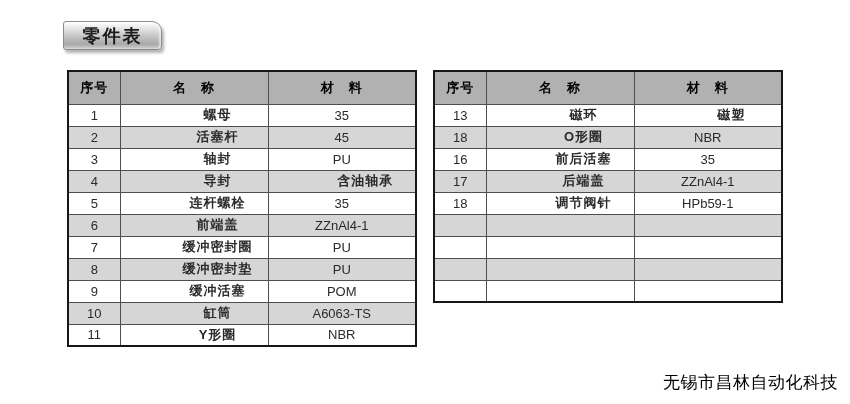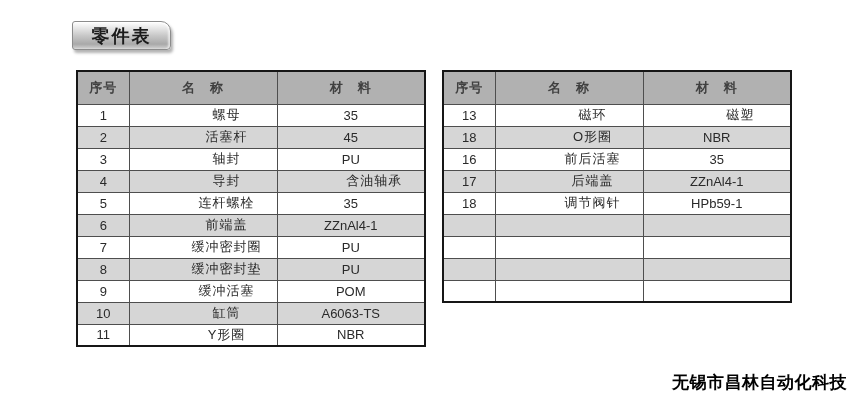--- a/index.html
+++ b/index.html
@@ -3,21 +3,20 @@
 <meta charset="utf-8">
 <style>
   * { margin:0; padding:0; box-sizing:border-box; }
   html,body { background:#ffffff; }
   .canvas {
     position:relative;
     width:842px; height:404px;
     background:#ffffff;
     font-family:"Liberation Sans","DejaVu Sans",sans-serif;
     overflow:hidden;
-    margin-left:9px;
   }
 
   
   .badge {
     position:absolute; left:63px; top:21px;
     width:99px; height:29px;
     background:linear-gradient(180deg,#ffffff 0%,#ececec 18%,#c6c6c6 52%,#a9a9a9 82%,#d2d2d2 100%);
     border:1px solid #8c8c8c;
     border-radius:3px 10px 4px 3px;
     box-shadow:2px 3px 3px rgba(0,0,0,0.30), inset 0 1px 0 #ffffff, inset -2px 0 2px rgba(255,255,255,0.6);
@@ -37,36 +36,36 @@
   }
   table.parts.left  { left:67px;  }
   table.parts.right { left:433px; }
   col.c1 { width:52px; }
   col.c2 { width:148px; }
   col.c3 { width:148px; }
   .parts th {
     height:33px;
     background:var(--header-bg,#b1b1b1);
     border:1px solid var(--border-inner,#4e4e4e);
-    font-size:13px; font-weight:bold; color:#404040;
+    font-size:13px; font-weight:bold; color:#000000;
     letter-spacing:1px; text-align:center;
   }
   .parts td {
     height:22px;
     border:1px solid var(--border-inner,#4e4e4e);
     font-size:13px; text-align:center; vertical-align:middle;
     white-space:nowrap;
   }
   .parts tbody tr:nth-child(even) td { background:var(--row-alt-bg,#d6d6d6); }
-  .parts td.zh { font-weight:normal; letter-spacing:1px;padding-left:47px; }
+  .parts td.zh { font-weight:bold; letter-spacing:1px;padding-left:47px; }
 
   
   .footer {
     position:absolute; top:371px; right:4px;
-    font-size:17px; font-weight:bold; color:#000000;
+    font-size:17px; font-weight:normal; color:#000000;
     letter-spacing:0.5px;
   }
 </style>
 </head>
 <body>
 
 <div class="canvas">
 
   <div class="badge">
     <span>零件表</span>

